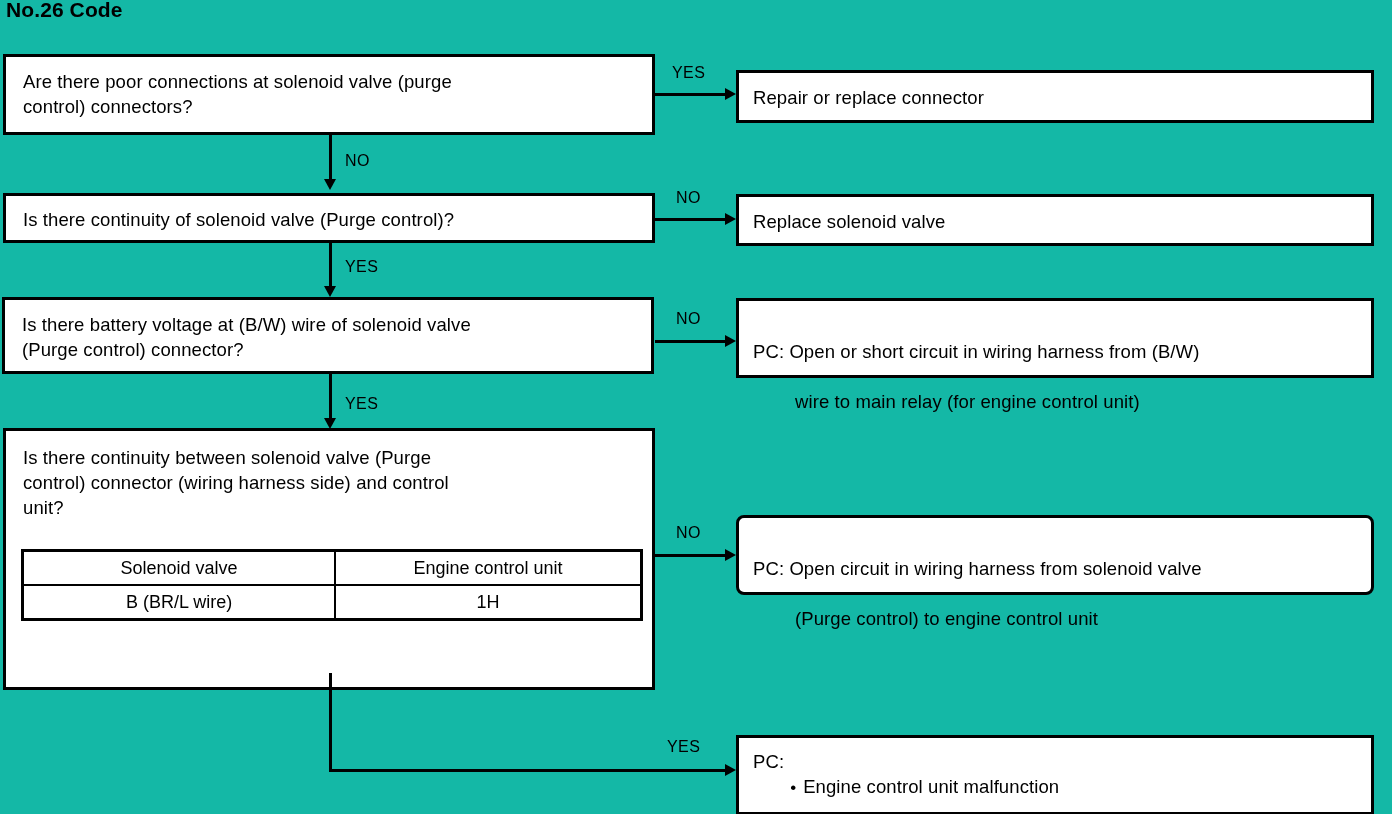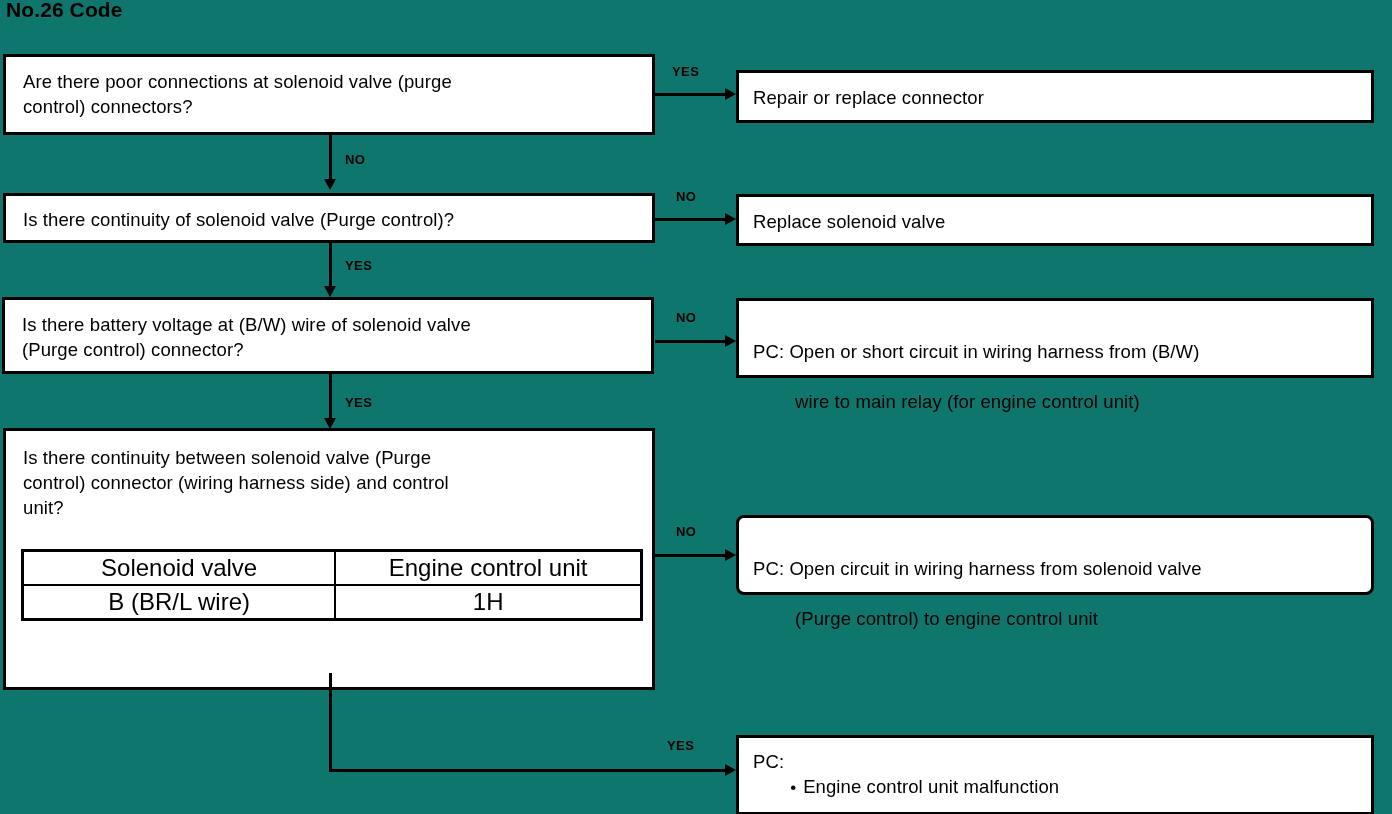--- a/index.html
+++ b/index.html
@@ -9,21 +9,21 @@
     background: #ffffff;
   }
   body {
     font-family: "Liberation Sans", sans-serif;
     color: #000000;
   }
   #canvas {
     position: relative;
     width: 1392px;
     height: 814px;
-    background: #0f766e;
+    background: #14b8a6;
     overflow: hidden;
   }
 
   
   .title {
     position: absolute;
     left: 6px;
     top: -2px;
     font-size: 21px;
     font-weight: bold;
@@ -95,21 +95,21 @@
   
   .vtable {
     position: absolute;
     box-sizing: border-box;
     border-collapse: collapse;
     border: 3px solid #000;
     background: #fff;
   }
   .vtable td, .vtable th {
     border: 2px solid #000;
-    font-size: 24px;
+    font-size: 18px;
     font-weight: normal;
     text-align: center;
     padding: 2px 4px;
     height: 28px;
     line-height: 22px;
   }
   .vtable .col-a { width: 312px; }
   .vtable .col-b { width: 306px; }
 
   
@@ -135,22 +135,22 @@
   .arrow-right {
     position: absolute;
     width: 0;
     height: 0;
     border-top: 6px solid transparent;
     border-bottom: 6px solid transparent;
     border-left: 11px solid #000000;
   }
   .edge-label {
     position: absolute;
-    font-size: 13px;
-    font-weight: bold;
+    font-size: 16px;
+    font-weight: normal;
     letter-spacing: 0.4px;
     white-space: nowrap;
   }
 </style>
 </head>
 <body>
 
 <div id="canvas">
 
   <div class="title">No.26 Code</div>

